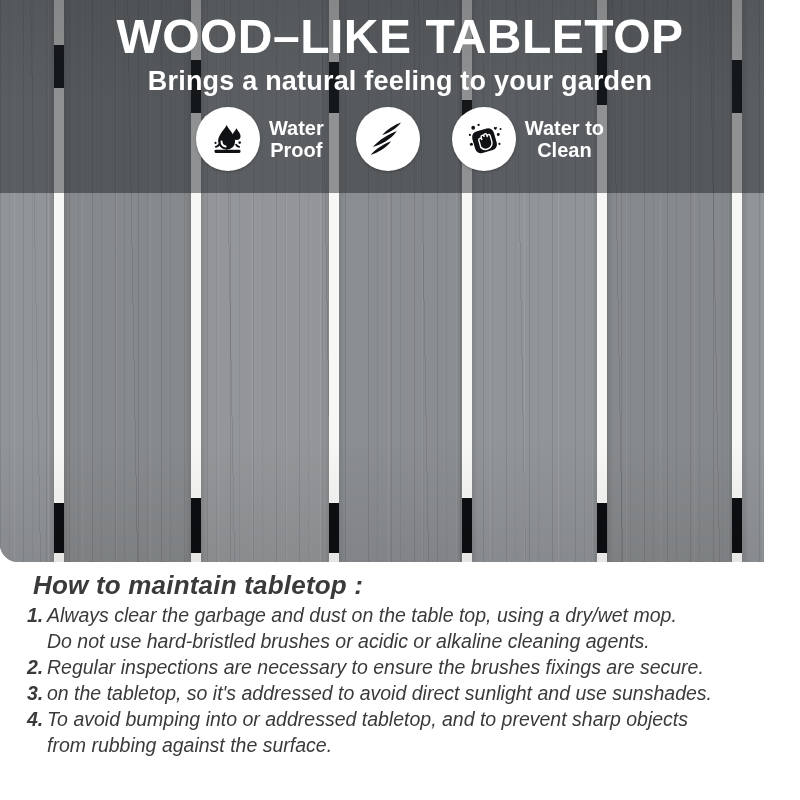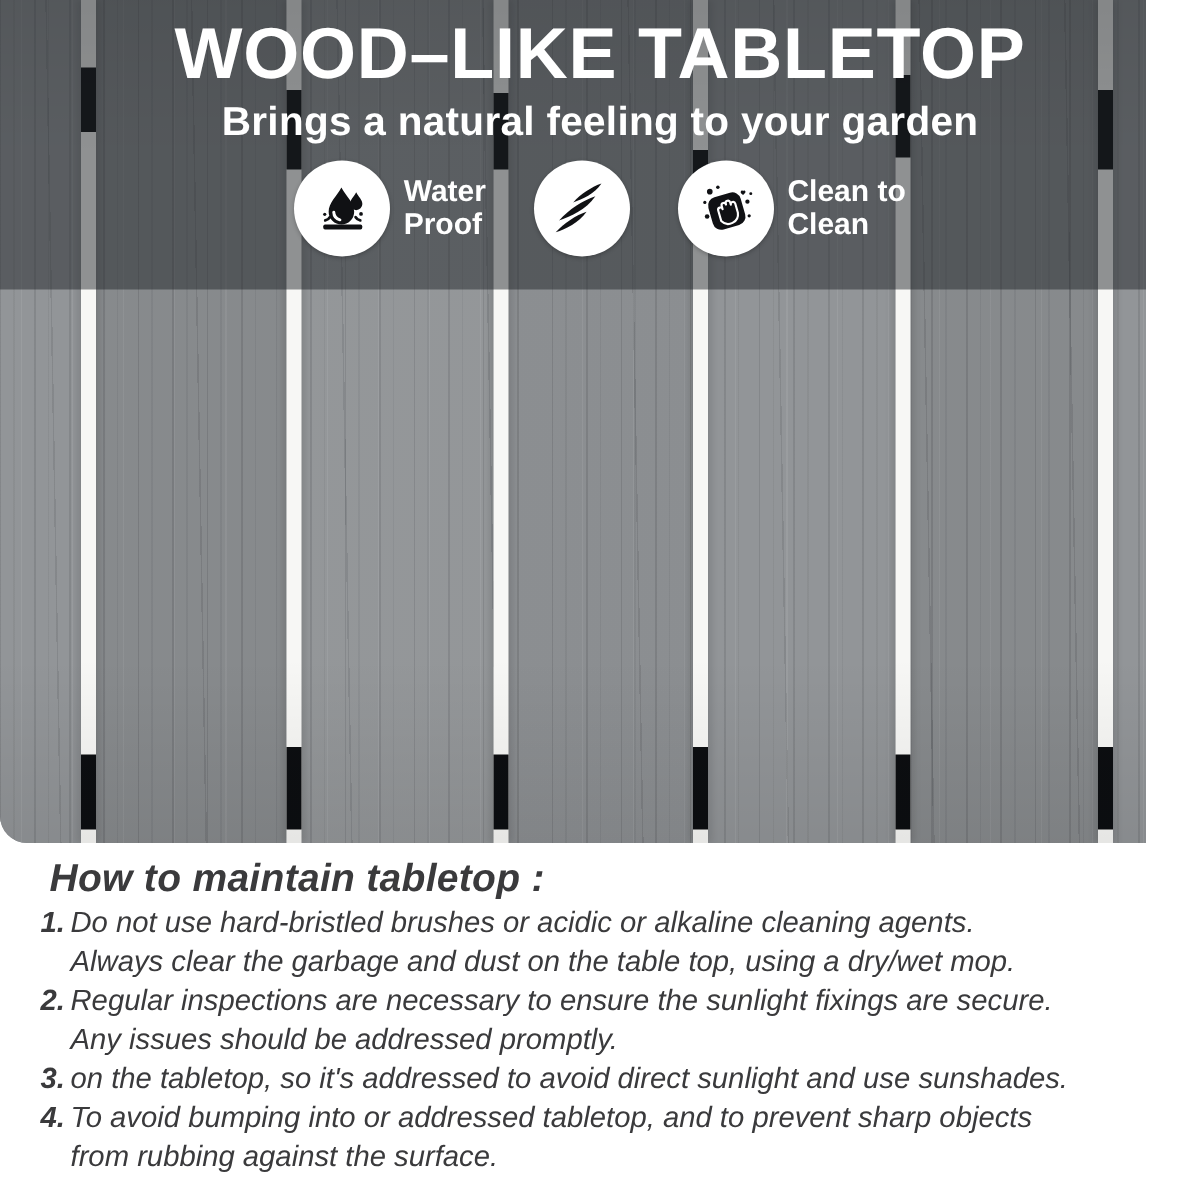--- a/index.html
+++ b/index.html
@@ -49,21 +49,21 @@
   .overlay{
     position:absolute;top:0;left:0;width:100%;height:193px;box-sizing:border-box;
     background:var(--overlay-tint);
     display:flex;flex-direction:column;align-items:center;padding-top:13px;
   }
   .title{font-size:48px;font-weight:800;color:var(--text-white);line-height:1.02;
          letter-spacing:0.5px;white-space:nowrap;}
   .subtitle{font-size:27px;font-weight:700;color:var(--text-white);margin-top:4px;
             letter-spacing:0.2px;white-space:nowrap;text-align:center;}
   .features{display:flex;align-items:center;margin-top:10px;}
-  .feature{display:flex;align-items:center;margin:0 16px;}
+  .feature{display:flex;align-items:center;margin:0 16px;text-align:center;}
   .f-circle{width:64px;height:64px;border-radius:50%;background:#fff;flex:none;
             display:flex;align-items:center;justify-content:center;
             box-shadow:0 1px 3px rgba(0,0,0,0.25);}
   .f-circle svg{width:43px;height:43px;display:block;}
   .f-label{margin-left:9px;color:var(--text-white);font-weight:700;font-size:20px;line-height:1.12;}
   
   .maintenance{
     position:absolute;top:562px;left:0;width:800px;height:238px;box-sizing:border-box;
     background:var(--page-bg);color:var(--body-text);
     padding:8px 20px 16px 27px;
@@ -157,43 +157,42 @@
                   <circle cx="8.8" cy="20" r="1.2"></circle>
                   <circle cx="40.5" cy="19.5" r="1.6"></circle>
                   <circle cx="43" cy="13.5" r="1.1"></circle>
                   <circle cx="10.5" cy="30.5" r="1.7"></circle>
                   <circle cx="41.8" cy="30" r="1.2"></circle>
                   <path d="M37.3 14.6 c-1.5 -1.1 -2.4 -2.1 -1.5 -3.1 c0.7 -0.75 1.5 0 1.5 0 s0.8 -0.75 1.5 0 c0.9 1 -0.6 2 -1.5 3.1 Z"></path>
                 </g>
               </svg>
             </span>
             <span class="f-label">
-              <div>Clean to</div>
+              <div>Water to</div>
               <div>Clean</div>
             </span>
           </div>
         </div>
     </div>
   </div>
 
   <div class="maintenance">
     <div class="m-heading">How to maintain tabletop :</div>
     <div id="m-list">
         <div class="m-item">
           <span class="m-num">1.</span>
           <span class="m-text">
+            <div class="m-line">Always clear the garbage and dust on the table top, using a dry/wet mop.</div>
             <div class="m-line">Do not use hard-bristled brushes or acidic or alkaline cleaning agents.</div>
-            <div class="m-line">Always clear the garbage and dust on the table top, using a dry/wet mop.</div>
           </span>
         </div>
         <div class="m-item">
           <span class="m-num">2.</span>
           <span class="m-text">
-            <div class="m-line">Regular inspections are necessary to ensure the sunlight fixings are secure.</div>
-            <div class="m-line">Any issues should be addressed promptly.</div>
+            <div class="m-line">Regular inspections are necessary to ensure the brushes fixings are secure.</div>
           </span>
         </div>
         <div class="m-item">
           <span class="m-num">3.</span>
           <span class="m-text">
             <div class="m-line">on the tabletop, so it's addressed to avoid direct sunlight and use sunshades.</div>
           </span>
         </div>
         <div class="m-item">
           <span class="m-num">4.</span>

